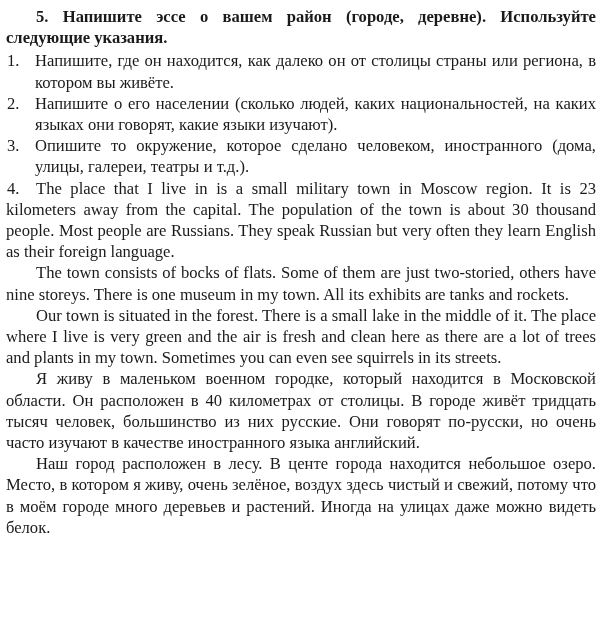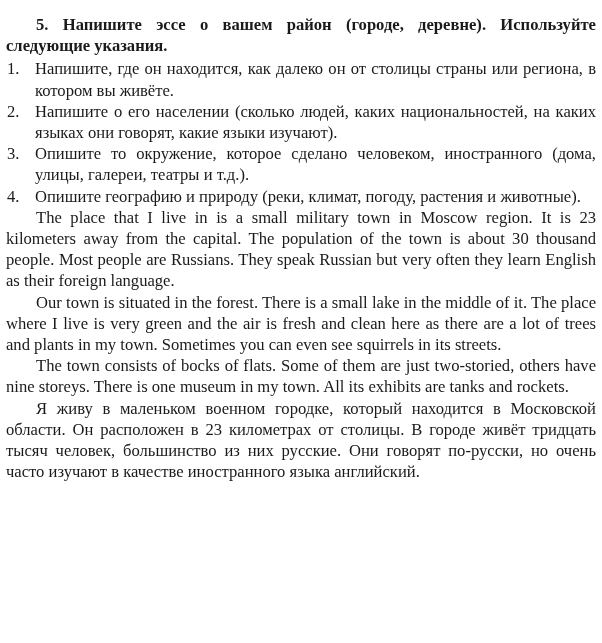--- a/index.html
+++ b/index.html
@@ -16,21 +16,21 @@
     }
     .page {
       padding: 2px 6px 0 6px;
       font-size: 16.6px;
       line-height: 21.2px;
     }
     .task-heading {
       font-weight: bold;
       text-indent: 30px;
       text-align: justify;
-      margin: 12px 0 2px 0;
+      margin: 4px 0 2px 0;
     }
     .task-heading .num { font-weight: bold; }
     .instructions {
       list-style: none;
       margin: 0;
       padding: 0;
     }
     .instructions li {
       position: relative;
       padding-left: 29px;
@@ -64,27 +64,27 @@
     <li>
       <span class="li-num">2.</span>
       <span>Напишите о его населении (сколько людей, каких национальностей, на каких языках они говорят, какие языки изучают).</span>
     </li>
     <li>
       <span class="li-num">3.</span>
       <span>Опишите то окружение, которое сделано человеком, иностранного (дома, улицы, галереи, театры и т.д.).</span>
     </li>
     <li>
       <span class="li-num">4.</span>
-      <span>Опишите географию и природу (реки, климат, погоду, растения и животные).</span>
     </li>
   </ol>
 
   <div>
     <p class="para first-en">The place that I live in is a small military town in Moscow region. It is 23 kilometers away from the capital. The population of the town is about 30 thousand people. Most people are Russians. They speak Russian but very often they learn English as their foreign language.</p>
+    <p class="para">The town consists of bocks of flats. Some of them are just two-storied, others have nine storeys. There is one museum in my town. All its exhibits are tanks and rockets.</p>
     <p class="para">Our town is situated in the forest. There is a small lake in the middle of it. The place where I live is very green and the air is fresh and clean here as there are a lot of trees and plants in my town. Sometimes you can even see squirrels in its streets.</p>
-    <p class="para">The town consists of bocks of flats. Some of them are just two-storied, others have nine storeys. There is one museum in my town. All its exhibits are tanks and rockets.</p>
   </div>
 
   <div>
-    <p class="para">Я живу в маленьком военном городке, который находится в Московской области. Он расположен в 23 километрах от столицы. В городе живёт тридцать тысяч человек, большинство из них русские. Они говорят по-русски, но очень часто изучают в качестве иностранного языка английский.</p>
+    <p class="para">Я живу в маленьком военном городке, который находится в Московской области. Он расположен в 40 километрах от столицы. В городе живёт тридцать тысяч человек, большинство из них русские. Они говорят по-русски, но очень часто изучают в качестве иностранного языка английский.</p>
+    <p class="para">Наш город расположен в лесу. В центе города находится небольшое озеро. Место, в котором я живу, очень зелёное, воздух здесь чистый и свежий, потому что в моём городе много деревьев и растений. Иногда на улицах даже можно видеть белок.</p>
   </div>
 
 </div>
 
 </body></html>

